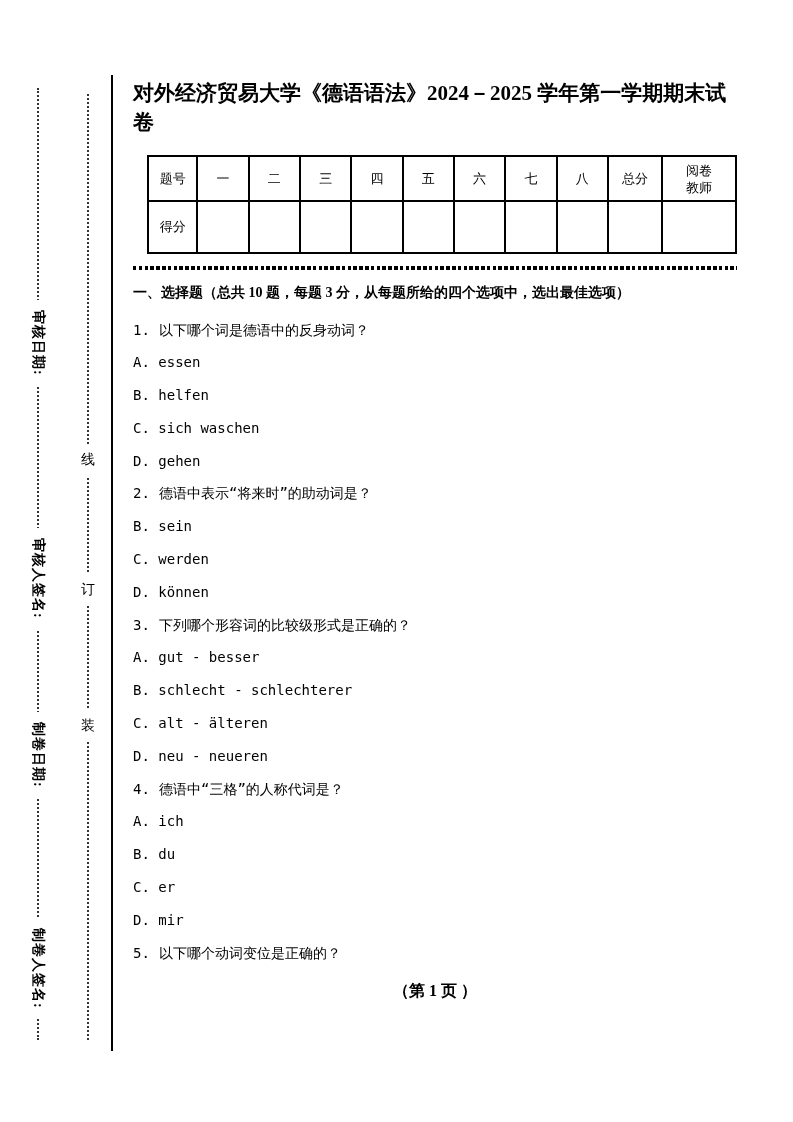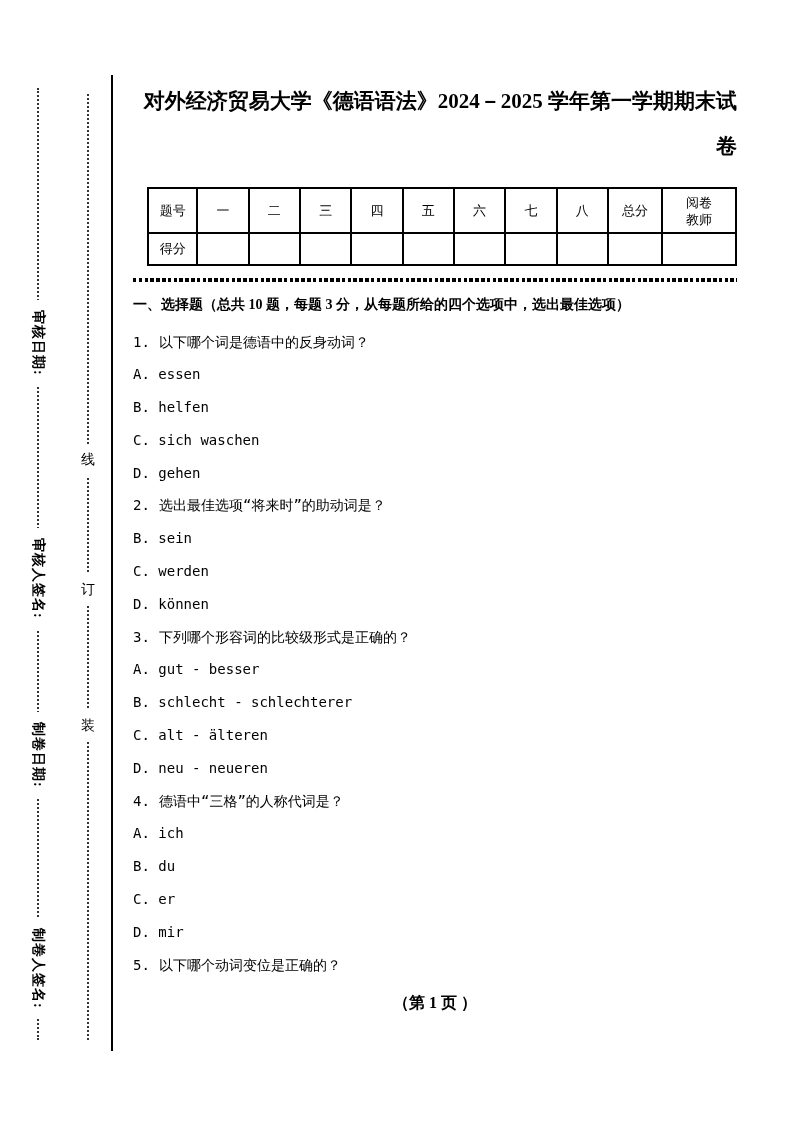--- a/index.html
+++ b/index.html
@@ -38,41 +38,41 @@
     background: #fff;
     padding: 7px 2px;
   }
 
   
   .content { position: absolute; left: 133px; top: 75px; width: 604px; }
 
   .title {
     margin: 4px 0 0;
     font-size: 21px;
-    line-height: 45px;
+    line-height: 29px;
     font-weight: bold;
-    text-align: right;
+    text-align: left;
   }
 
   .info-row {
     display: flex;
     align-items: flex-end;
     margin: 8px 0 0 20px;
     font-size: 14px;
     font-weight: bold;
   }
   .info-row .lbl { white-space: nowrap; }
   .info-row .lbl.m { margin-left: 4px; }
   .blank { border-bottom: 1.6px solid #000; height: 17px; display: inline-block; }
   .b1 { width: 80px; } .b2 { width: 100px; } .b3 { width: 86px; } .b4 { flex: 1; }
 
   table.score { border-collapse: collapse; margin: 18px 0 0 14px; table-layout: fixed; }
   table.score td { border: 2px solid #000; text-align: center; font-size: 13px; padding: 0; vertical-align: middle; }
   tr.r1 { height: 45px; }
-  tr.r2 { height: 32px; }
+  tr.r2 { height: 52px; }
   td.c0 { width: 48px; border-radius: 12px; }
   td.cn { width: 50px; font-size: 14px; }
   td.ct { width: 53px; }
   td.cg { width: 73px; }
   td.cg div { line-height: 17px; }
 
   .dot-sep {
     margin-top: 12px;
     height: 3.5px;
     background: repeating-linear-gradient(to right, #000 0 3.5px, transparent 3.5px 5.8px);
@@ -153,21 +153,21 @@
   <p class="section-heading">一、选择题（总共 10 题，每题 3 分，从每题所给的四个选项中，选出最佳选项）</p>
 
   <div class="qa">
 
     <p><span class="q-num">1.</span><span>以下哪个词是德语中的反身动词？</span></p>
     <p>A. essen</p>
     <p>B. helfen</p>
     <p>C. sich waschen</p>
     <p>D. gehen</p>
 
-    <p><span class="q-num">2.</span><span>选出最佳选项“将来时”的助动词是？</span></p>
+    <p><span class="q-num">2.</span><span>德语中表示“将来时”的助动词是？</span></p>
     <p>B. sein</p>
     <p>C. werden</p>
     <p>D. können</p>
 
     <p><span class="q-num">3.</span><span>下列哪个形容词的比较级形式是正确的？</span></p>
     <p>A. gut - besser</p>
     <p>B. schlecht - schlechterer</p>
     <p>C. alt - älteren</p>
     <p>D. neu - neueren</p>
 

